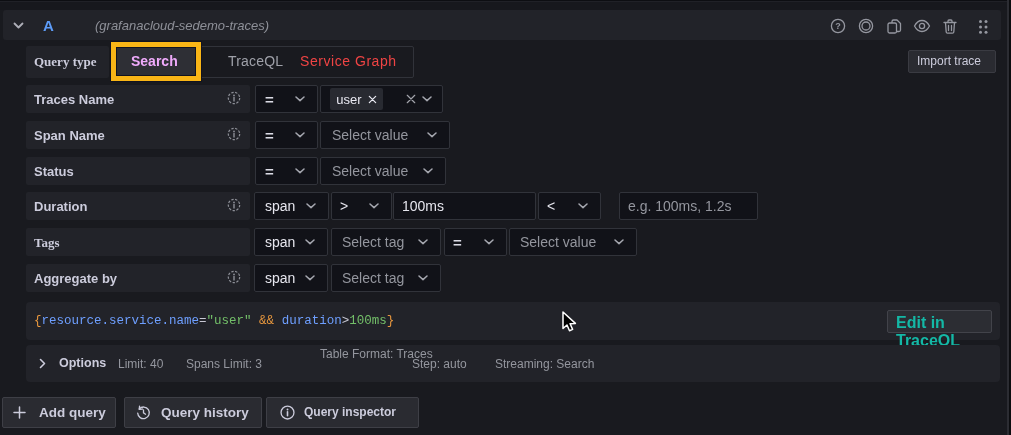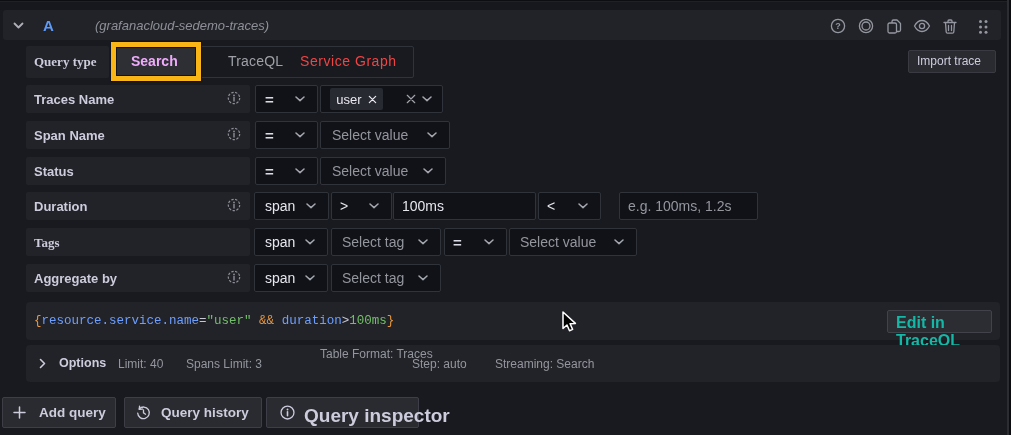--- a/index.html
+++ b/index.html
@@ -236,17 +236,17 @@
     <path d="M3.8 1.2 L3.5 4.6 L6.9 4.3" fill="none" stroke="#ccccdc" stroke-width="1.4" stroke-linecap="round" stroke-linejoin="round"></path>
     <path d="M8 5.2 V8.4 L10.2 9.8" fill="none" stroke="#ccccdc" stroke-width="1.4" stroke-linecap="round"></path>
   </svg>
 <div class="abs" style="left:161px;top:405px;color:#ccccdc;font-size:13.5px;font-weight:bold;">Query history</div>
 <div class="abs" style="left:266px;top:397px;width:153px;height:31px;background:#2a2b31;border:1px solid #3e3f46;border-radius:2px;"></div>
 <svg class="abs" style="left:280px;top:405px;" width="15" height="15" viewBox="0 0 16 16">
     <circle cx="8" cy="8" r="6.9" fill="none" stroke="#ccccdc" stroke-width="1.4"></circle>
     <circle cx="8" cy="4.8" r="1" fill="#ccccdc"></circle>
     <path d="M8 7.2 V11.4" stroke="#ccccdc" stroke-width="1.7" stroke-linecap="round"></path>
   </svg>
-<div class="abs" style="left:304px;top:405px;color:#ccccdc;font-size:19px;font-weight:bold;">Query inspector</div>
+<div class="abs" style="left:304px;top:405px;color:#ccccdc;font-size:12px;font-weight:bold;">Query inspector</div>
 
 <svg class="abs" style="left:560px;top:311px;" width="20" height="24" viewBox="0 0 20 24">
     <path d="M3 1 L3 17.5 L7 14 L9.5 19.8 L12.6 18.4 L10.1 12.8 L15.4 12.4 Z" fill="#000000" stroke="#ffffff" stroke-width="1.5" stroke-linejoin="round"></path>
   </svg>
 
 </body></html>

